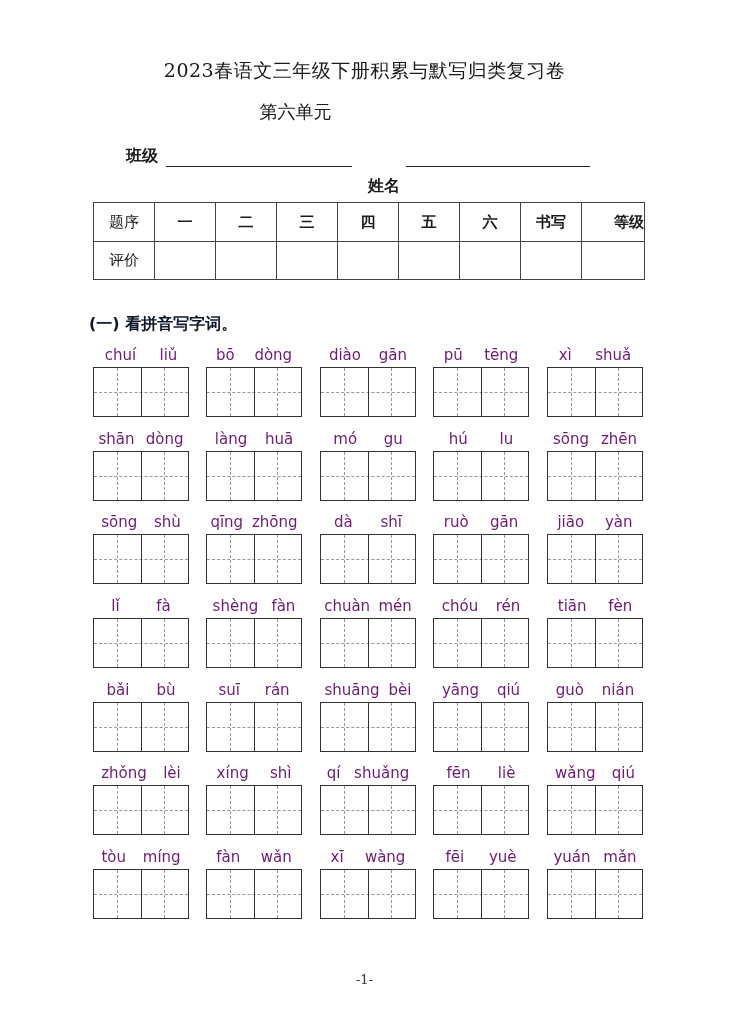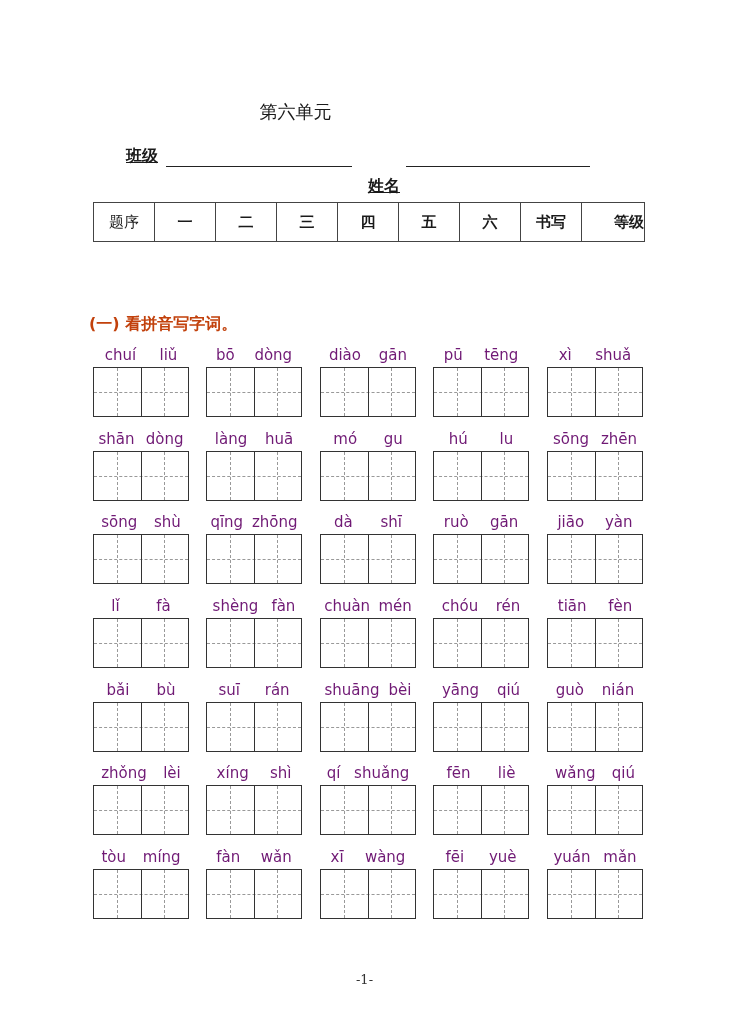--- a/index.html
+++ b/index.html
@@ -6,32 +6,32 @@
   body { width: 729px; height: 1024px; position: relative; overflow: hidden; color: #1a1a1a; }
   .page { position: absolute; left: 0; top: 0; width: 729px; height: 1024px; }
 
   .title { position: absolute; left: 0; width: 729px; top: 58px; text-align: center;
            font-family: "DejaVu Serif", "Liberation Serif", serif; font-size: 19px; letter-spacing: 0.5px; }
   .subtitle { position: absolute; left: 0; width: 591px; top: 100px; text-align: center;
               font-family: Liberation Serif, serif; font-size: 18px; }
 
   .info-row { position: absolute; top: 146px; left: 126px; height: 24px;
               font-family: "DejaVu Sans", "Liberation Sans", sans-serif; font-size: 16px; font-weight: bold; }
-  .info-label { position: absolute; top: 0; white-space: nowrap; text-decoration: underline; }
+  .info-label { position: absolute; top: 0; white-space: nowrap; }
   .info-line { position: absolute; top: 20px; height: 0; border-bottom: 1.5px solid #222; }
 
   table.score { position: absolute; left: 93px; top: 202px; border-collapse: collapse;
                 font-family: "DejaVu Sans", "Liberation Sans", sans-serif; font-size: 15px; padding-left: 44px; }
   table.score td { border: 1.2px solid #444; text-align: center; height: 37px; padding: 0; }
   table.score td.first { width: 60px; font-weight: normal; }
   table.score td.col { width: 60px; font-weight: bold; }
   table.score tr.head td { height: 38px; }
   table.score td.last { width: 62px; text-align: right; }
 
-  .section-heading { position: absolute; left: 89px; top: 314px; color: #c2410c;
+  .section-heading { position: absolute; left: 89px; top: 314px; color: #0f172a;
                      font-family: "DejaVu Sans", "Liberation Sans", sans-serif; font-size: 16px; font-weight: bold; }
 
   .grid { position: absolute; left: 93px; top: 344px; width: 552px; }
   .item { position: absolute; width: 96px; }
   .pinyin { position: absolute; left: 0; top: 0; width: 96px; height: 20px;
             font-family: "DejaVu Sans", "Liberation Sans", sans-serif; font-size: 15px; color: #701a75;
             display: flex; justify-content: space-around; align-items: flex-end; white-space: nowrap; }
   .pinyin span { display: inline-block; text-align: center; }
   .box { position: absolute; left: 0; top: 23px; width: 94px; height: 48px; border: 1.5px solid #333; background: #fff; }
   .box .mid { position: absolute; left: 47px; top: 0; width: 0; height: 48px; border-left: 1.2px solid #333; }
@@ -40,20 +40,21 @@
   .box .dv2 { position: absolute; left: 70px; top: 0; width: 0; height: 48px; border-left: 1px dashed #999; }
 
   .page-number { position: absolute; left: 0; width: 729px; top: 972px; text-align: center;
                  font-family: "DejaVu Serif", "Liberation Serif", serif; font-size: 13px; color: #333; }
 </style>
 </head>
 <body>
 
 <div class="page">
 
+  <div class="title">2023春语文三年级下册积累与默写归类复习卷</div>
   <div class="subtitle">第六单元</div>
 
   <div class="info-row">
     <span class="info-label" style="left:0;">班级</span>
     <div class="info-line" style="left:40px; width:186px;"></div>
     <span class="info-label" style="left:242px;margin-top:30px;">姓名</span>
     <div class="info-line" style="left:280px; width:184px;"></div>
   </div>
 
   <table class="score">
@@ -62,20 +63,31 @@
       <td class="first">题序</td>
       <td class="col">一</td>
       <td class="col">二</td>
       <td class="col">三</td>
       <td class="col">四</td>
       <td class="col">五</td>
       <td class="col">六</td>
       <td class="col">书写</td>
       <td class="col last">等级</td>
     </tr>
+    <tr>
+      <td class="first">评价</td>
+      <td></td>
+      <td></td>
+      <td></td>
+      <td></td>
+      <td></td>
+      <td></td>
+      <td></td>
+      <td class="last"></td>
+    </tr>
   </tbody>
     </table>
 
   <div class="section-heading">(一) 看拼音写字词。</div>
 
   <div class="grid" id="pinyin-grid">
       <div class="item" style="left: 0px; top: 0px;">
         <div class="pinyin">
           <span>chuí</span>
           <span>liǔ</span>

